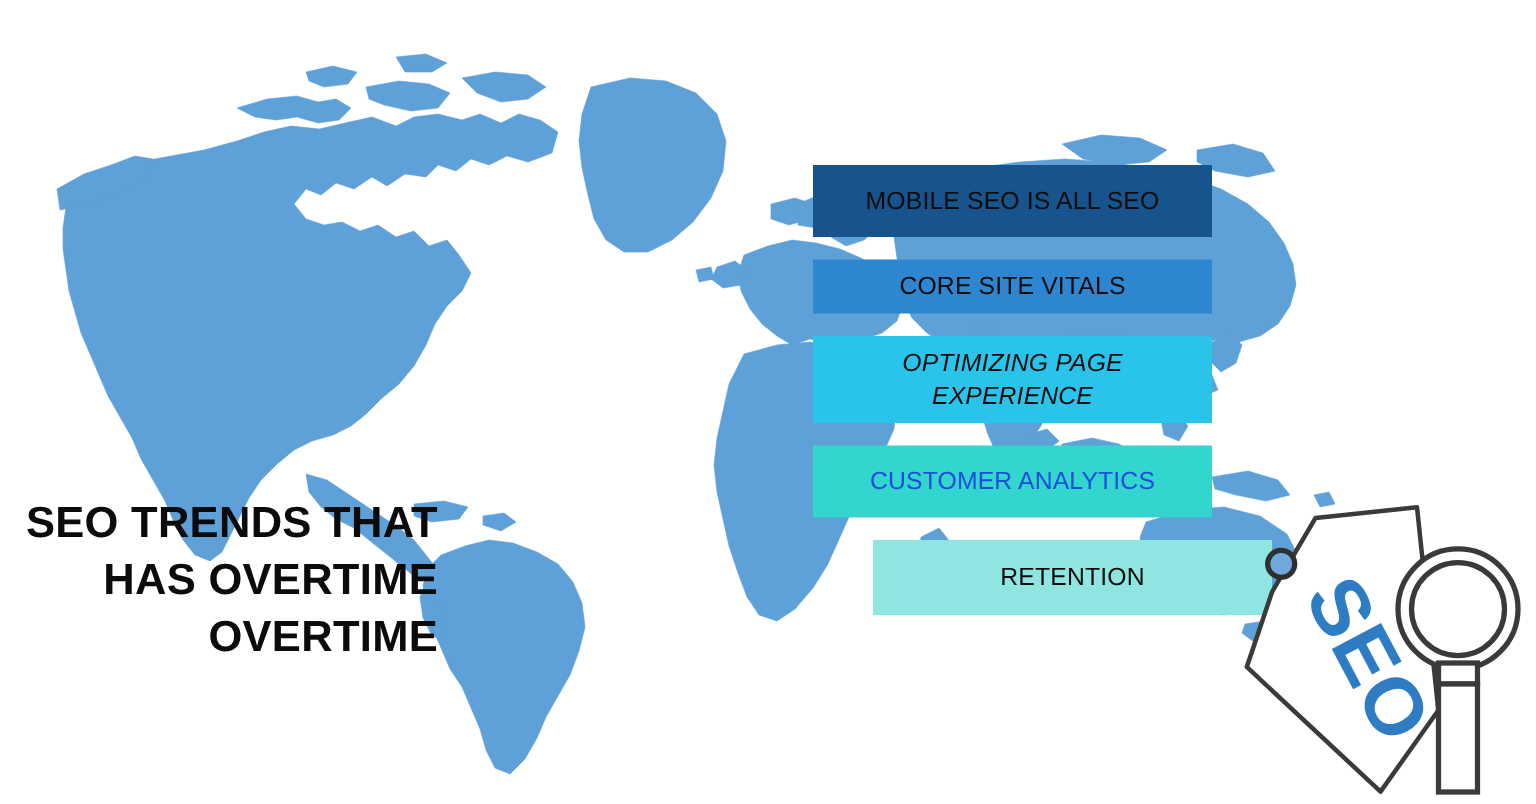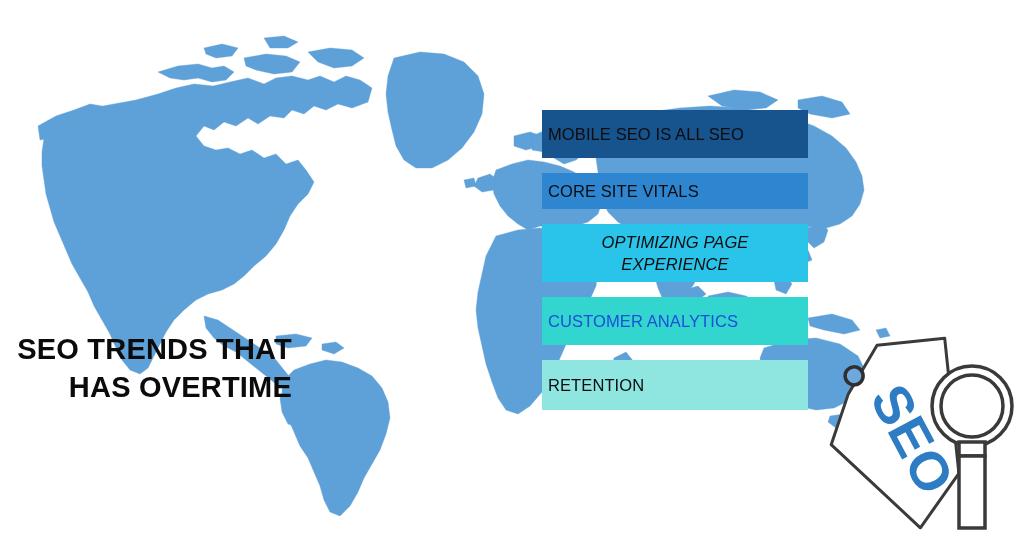--- a/index.html
+++ b/index.html
@@ -48,33 +48,34 @@
     position: absolute;
     left: 542px;
     top: 110px;
     width: 266px;
   }
   .bar {
     width: 266px;
     margin-bottom: 15px;
     display: flex;
     align-items: center;
+    justify-content: center;
     text-align: center;
     color: #0d0d0d;
     font-size: 16.5px;
     line-height: 22px;
     letter-spacing: 0.1px;
     box-sizing: border-box;
     padding: 0 6px;
   }
   .bar-1 { height: 48px; }
   .bar-2 { height: 36px; }
   .bar-3 { height: 58px; font-style: italic; }
   .bar-4 { height: 48px; }
-  .bar-5 { height: 50px; margin-bottom: 0; }
+  .bar-5 { height: 50px; margin-bottom: 0; margin-left: 40px; }
 
   
   #seo-graphic {
     position: absolute;
     left: 824px;
     top: 330px;
     width: 200px;
     height: 206px;
   }
 </style>
@@ -191,20 +192,21 @@
 
       <path d="M868,312 L878,310 L882,318 L872,320 Z"></path>
       <path d="M896,330 L906,328 L908,336 L898,338 Z"></path>
       <path d="M640,196 L652,194 L654,202 L642,204 Z"></path>
     </g>
   </svg>
 
   <div id="title-block" style="color: rgb(11, 11, 11);">
     <span class="tline">SEO TRENDS THAT</span>
     <span class="tline">HAS OVERTIME</span>
+    <span class="tline">OVERTIME</span>
   </div>
 
   <div id="bars">
     <div class="bar bar-1" style="background: rgb(23, 83, 140); color: rgb(13, 13, 13);">
       <span>MOBILE SEO IS ALL SEO</span>
     </div>
     <div class="bar bar-2" style="background: rgb(46, 134, 208); color: rgb(13, 13, 13);">
       <span>CORE SITE VITALS</span>
     </div>
     <div class="bar bar-3" style="background: rgb(42, 195, 234); color: rgb(13, 13, 13);">

